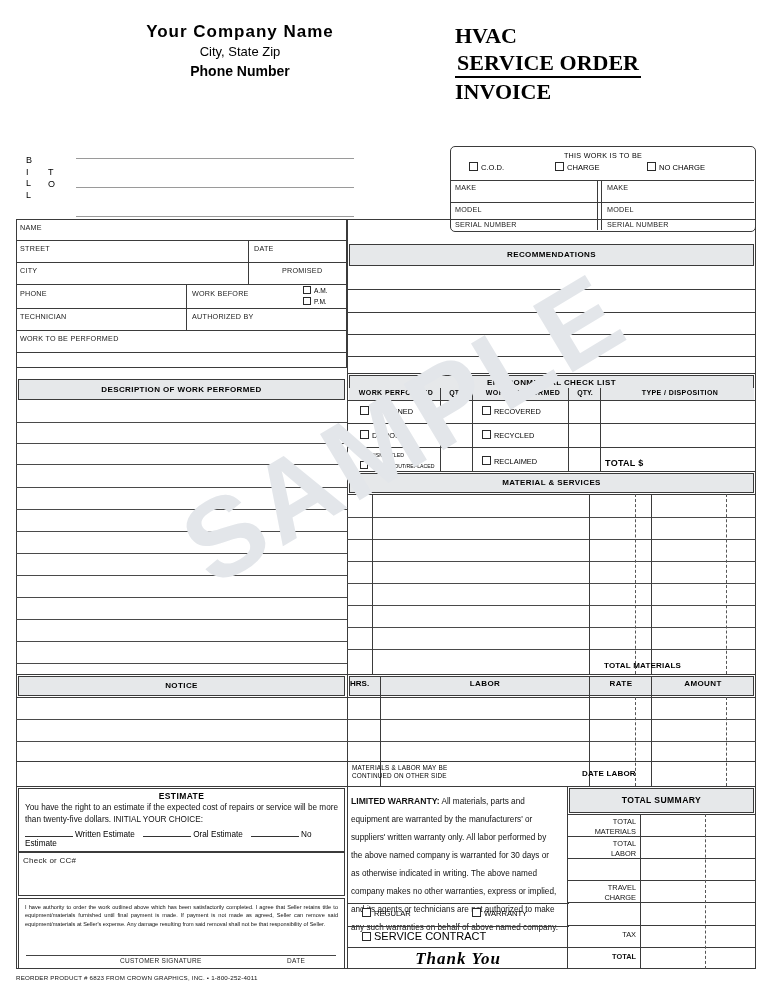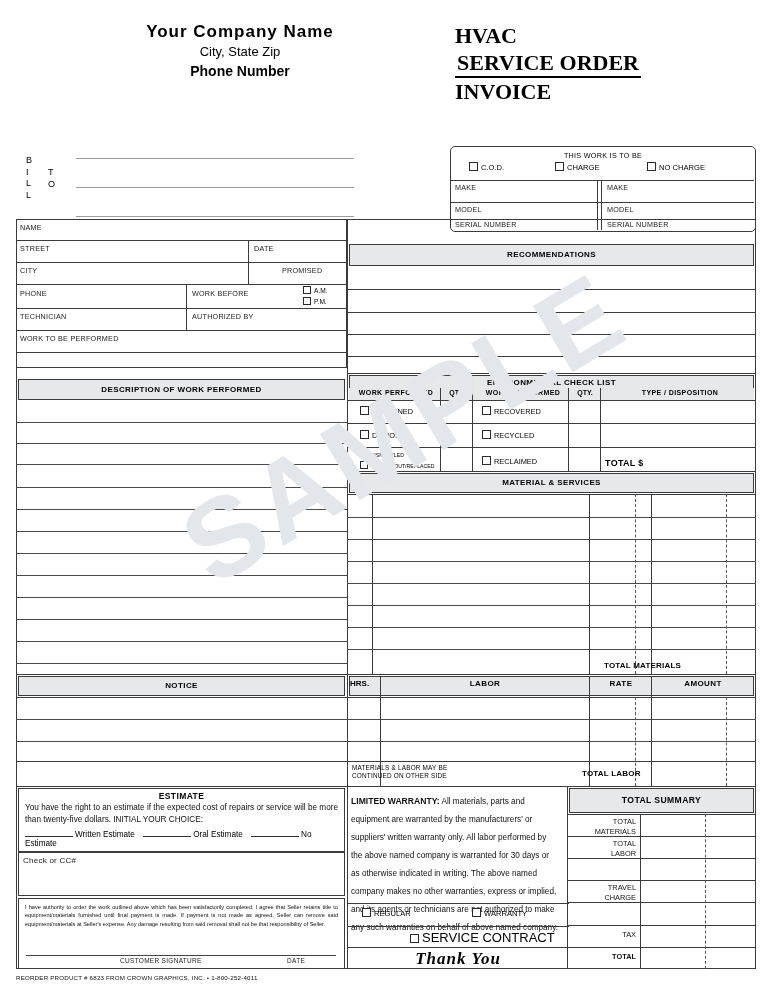--- a/index.html
+++ b/index.html
@@ -364,21 +364,21 @@
   <div class="hline" style="left:16px; top:786px; width:740px;"></div>
 
   <div class="vline" style="left:380px; top:676px; height:110px;"></div>
   <div class="vline" style="left:589px; top:676px; height:110px;"></div>
   <div class="vline" style="left:651px; top:676px; height:110px;"></div>
   <div class="dashv" style="left:635px; top:697px; height:89px;"></div>
   <div class="dashv" style="left:726px; top:697px; height:89px;"></div>
 
   <div class="abs small-cap" style="left:352px; top:764px;">MATERIALS &amp; LABOR MAY BE</div>
   <div class="abs small-cap" style="left:352px; top:772px;">CONTINUED ON OTHER SIDE</div>
-  <div class="abs" style="left:582px; top:769px; font-size:8px; font-weight:bold; letter-spacing:.2px;">TOTAL LABOR</div>
+  <div class="abs" style="left:582px; top:769px; font-size:8px; font-weight:bold; letter-spacing:.2px;">DATE LABOR</div>
 
   <div class="abs b" style="left:18px; top:788px; width:327px; height:64px; background:transparent;">
     <div class="estimate-title" style="padding-top:2px;">ESTIMATE</div>
     <div class="para" style="padding:1px 6px 0 6px;">You have the right to an estimate if the expected cost of repairs or service will be more than twenty-five dollars. INITIAL YOUR CHOICE:</div>
     <div style="position:absolute; left:6px; bottom:3px; width:315px; font-size:8.2px;">
       <span class="blankline"></span><span>Written Estimate</span>
       <span class="blankline" style="margin-left:6px;"></span><span>Oral Estimate</span>
       <span class="blankline" style="margin-left:6px;"></span><span>No Estimate</span>
     </div>
   </div>
@@ -389,21 +389,21 @@
   <div class="abs" style="left:351px; top:790px; width:208px;">
     <span class="para" style="font-weight:bold; font-size:8.6px;">LIMITED WARRANTY:</span><span class="para"> All materials, parts and equipment are warranted by the manufacturers' or suppliers' written warranty only.  All labor performed by the above named company is warranted for 30 days or as otherwise indicated in writing.  The above named company makes no other warranties, express or implied, and its agents or technicians are not authorized to make any such warranties on behalf of above named company.</span>
   </div>
   <div class="hline" style="left:347px; top:903px; width:222px;"></div>
   <div class="hline" style="left:347px; top:926px; width:222px;"></div>
   <div class="hline" style="left:347px; top:947px; width:222px;"></div>
   <div class="vline" style="left:567px; top:786px; height:183px;"></div>
 
   <div class="abs" style="left:362px; top:908px; font-size:7.6px;"><span class="cb"></span><span>REGULAR</span></div>
   <div class="abs" style="left:472px; top:908px; font-size:7.6px;"><span class="cb"></span><span>WARRANTY</span></div>
-  <div class="abs" style="left:362px; top:930px; font-size:13px;margin-left:48px;"><span class="cb"></span><span>SERVICE CONTRACT</span></div>
+  <div class="abs" style="left:362px; top:930px; font-size:11px;"><span class="cb"></span><span>SERVICE CONTRACT</span></div>
   <div class="thankyou" style="left:347px; top:949px; width:222px;">Thank You</div>
 
   <div class="abs shade" style="left:569px; top:788px; width:185px; height:25px; border:1.6px solid #3b3b3b;">
     <div class="hdr-center" style="line-height:23px; font-size:8.6px;">TOTAL SUMMARY</div>
   </div>
   <div class="hline" style="left:567px; top:814px; width:189px;"></div>
   <div class="hline" style="left:567px; top:836px; width:189px;"></div>
   <div class="hline" style="left:567px; top:858px; width:189px;"></div>
   <div class="hline" style="left:567px; top:880px; width:189px;"></div>
   <div class="hline" style="left:567px; top:902px; width:189px;"></div>

